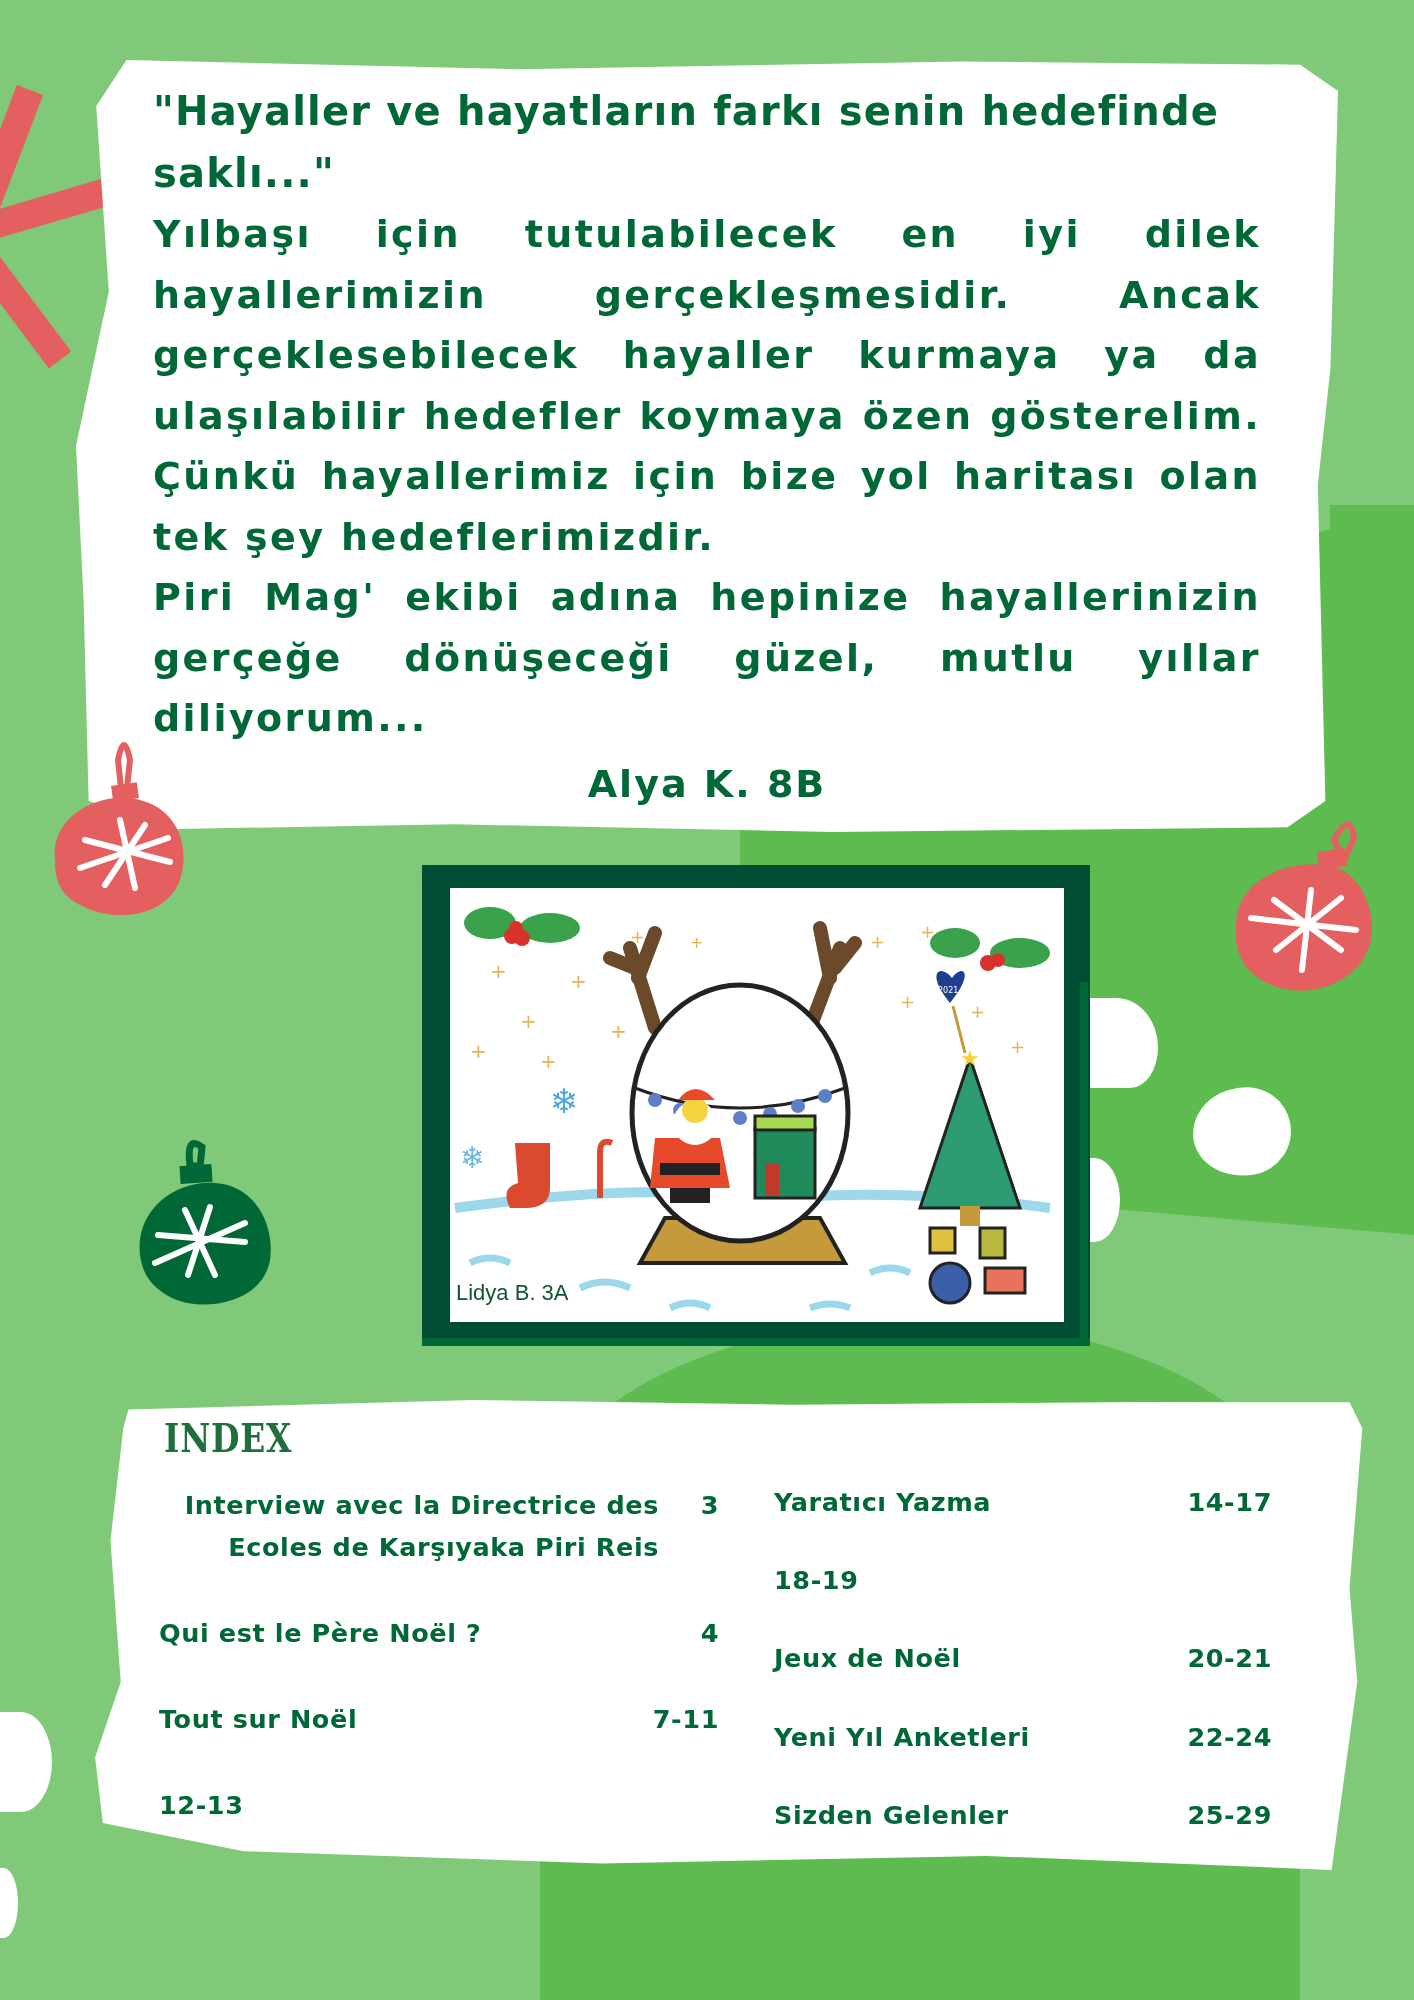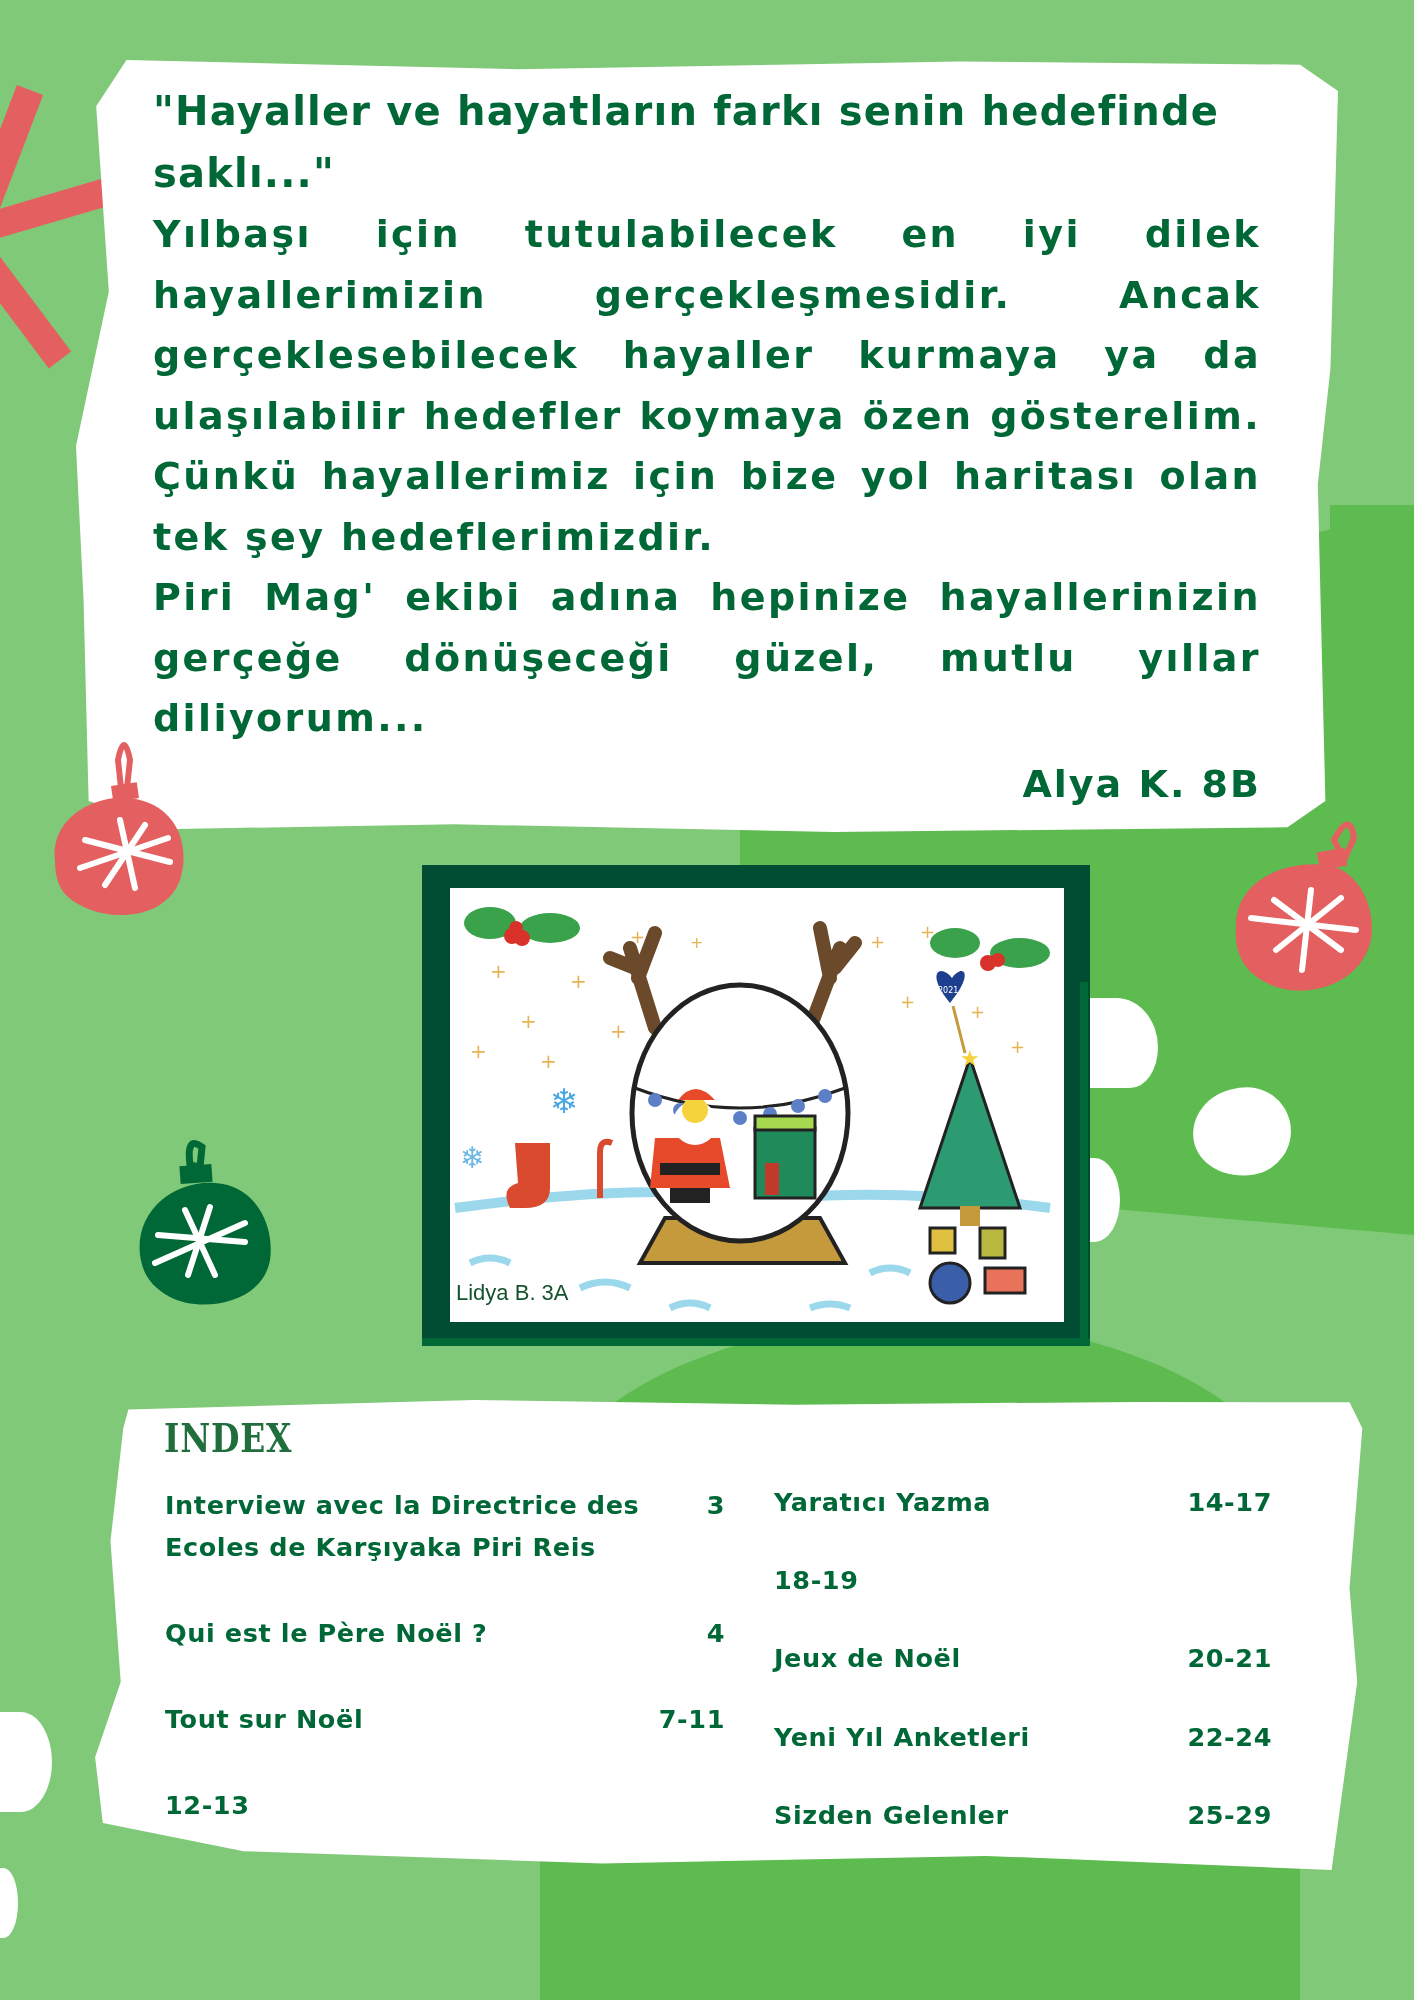--- a/index.html
+++ b/index.html
@@ -55,21 +55,21 @@
   .quote {
     font-size: 40px; font-weight: bold; line-height: 62px;
     letter-spacing: 1.2px;
   }
   .para {
     font-size: 38px; font-weight: bold; line-height: 60.5px;
     letter-spacing: 2.4px; text-align: justify;
   }
   .signature {
     font-size: 38px; font-weight: bold; line-height: 62px;
-    letter-spacing: 2px; text-align: right; margin-top: 4px;
+    letter-spacing: 2px; text-align: center; margin-top: 4px;
   }
 
   
   .ornament { width: 150px; height: 200px; }
   .orn-red-left { left: 40px; top: 730px; }
   .orn-red-right { left: 1226px; top: 800px; }
   .orn-green { left: 130px; top: 1115px; }
 
   
   .frame {
@@ -107,21 +107,21 @@
     transform: scaleX(0.82); transform-origin: left center;
   }
   .idx-row {
     position: absolute;
     display: flex; justify-content: space-between; align-items: flex-start;
     font-family: "DejaVu Sans", sans-serif;
     font-size: 25.5px; font-weight: bold; color: #006837;
     line-height: 42px; letter-spacing: 0.6px;
   }
   .idx-row .page { white-space: nowrap; }
-  .left-col { left: 165px; width: 560px; }
+  .left-col { left: 159px; width: 560px; text-align: right; }
   .right-col { left: 774px; width: 498px; align-items: flex-end; }
 </style>
 </head>
 <body>
 
 <div class="abs bg-right-band"></div>
 <div class="abs bg-right-upper"></div>
 <div class="abs bg-bottom-hump"></div>
 
 <svg class="abs burst" viewBox="0 0 160 320">

